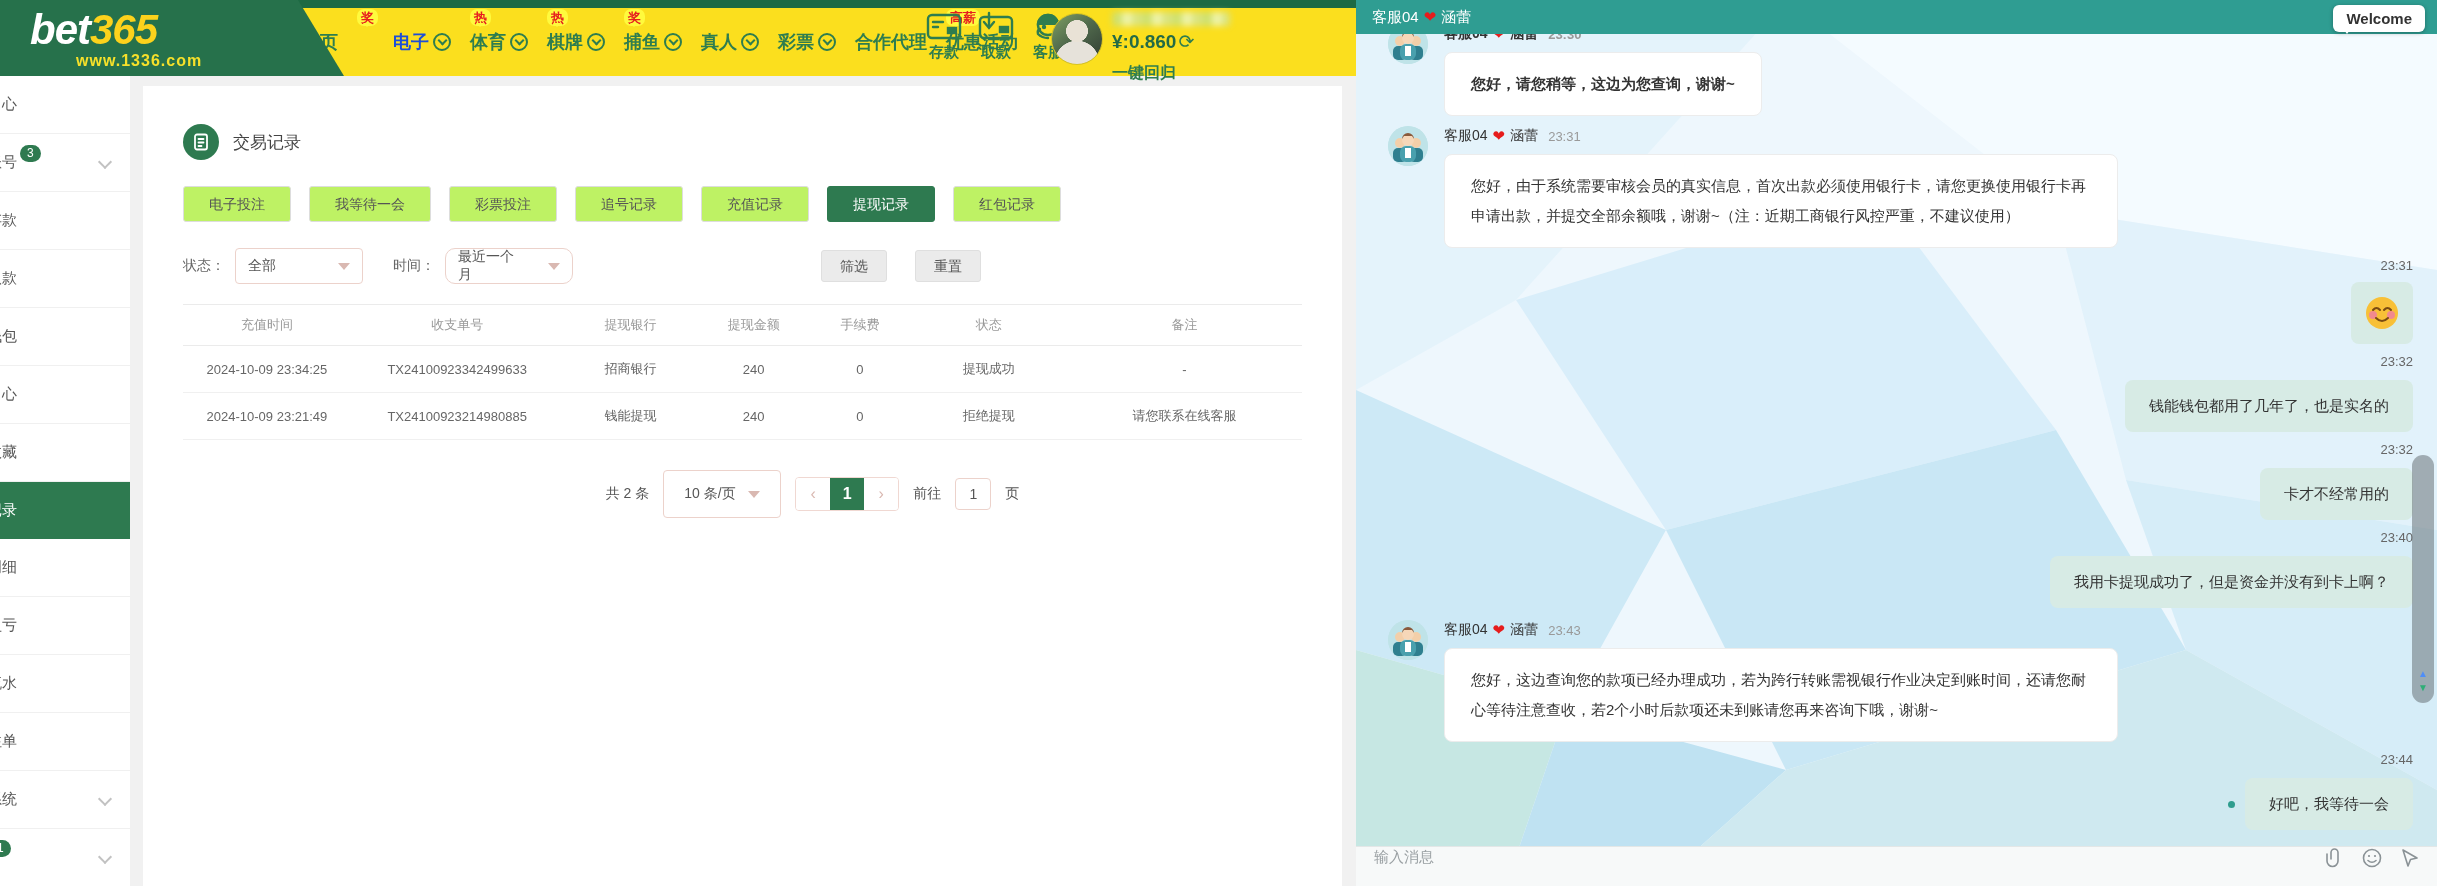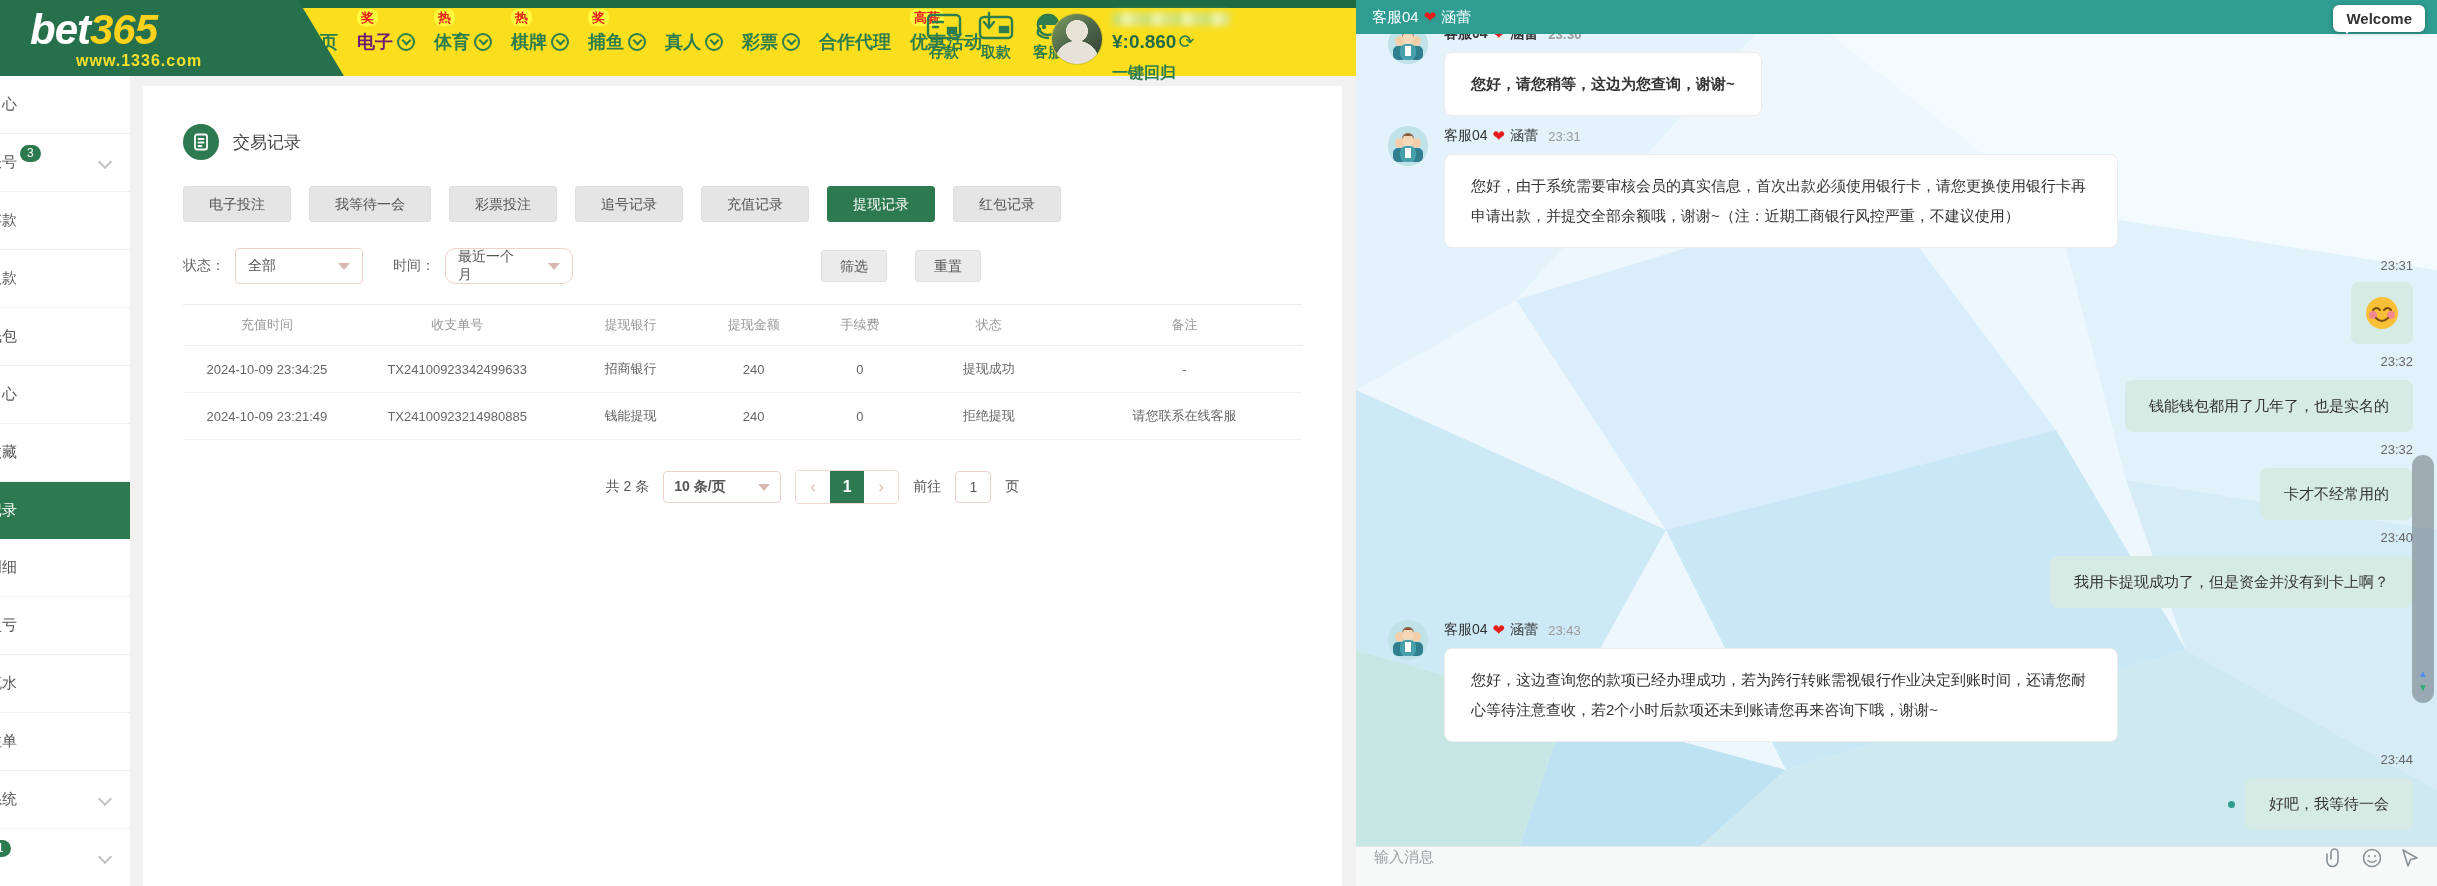--- a/index.html
+++ b/index.html
@@ -12,21 +12,21 @@
   .logo{position:absolute;left:0;top:0;width:344px;height:76px;background:#26714b;
         clip-path:polygon(0 0,298px 0,344px 76px,0 76px);box-sizing:border-box;
         padding:9px 0 0 30px;z-index:2;}
   .logo .l1{font-size:42px;font-weight:bold;line-height:42px;letter-spacing:-1px;font-style:italic;}
   .logo .bet{color:#ffffff;}
   .logo .n365{color:#fcd21c;}
   .logo .url{color:#f6e02a;font-size:16px;font-weight:bold;margin:1px 0 0 46px;letter-spacing:1px;}
   .nav{position:absolute;left:302px;top:8px;height:68px;display:flex;align-items:center;gap:19px;}
   .nav-item{position:relative;display:flex;align-items:center;font-size:18px;font-weight:bold;color:#2e7d4f;cursor:pointer;}
   .nav-item .lbl{white-space:nowrap;}
-  .nav-item.hot .lbl{color:#701a75;}
+  .nav-item.hot .lbl{color:#1d4ed8;margin-left:36px;}
   .navdrop{width:14px;height:14px;border:2px solid #2e7d4f;border-radius:50%;margin-left:4px;
            display:inline-flex;align-items:center;justify-content:center;}
   .navdrop i{width:5px;height:5px;border-right:2px solid #2e7d4f;border-bottom:2px solid #2e7d4f;
              transform:rotate(45deg);margin-top:-3px;}
   .navbadge{position:absolute;top:-21px;left:0;background:#fffa3d;color:#e61f1f;font-size:13px;
             font-weight:bold;padding:1px 4px;border-radius:7px;line-height:15px;white-space:nowrap;}
   .navbadge::after{content:'';position:absolute;left:6px;bottom:-5px;border:4px solid transparent;border-top-color:#fffa3d;}
   .quick{position:absolute;left:922px;top:11px;display:flex;gap:8px;}
   .qa{display:flex;flex-direction:column;align-items:center;width:44px;cursor:pointer;}
   .qa svg{width:36px;height:32px;}
@@ -55,40 +55,40 @@
   .side-item.active{background:#2e7a50;border-bottom:none;}
   .side-item.active .side-label{color:#ffffff;}
   
   .card{position:absolute;left:143px;top:86px;width:1199px;bottom:0;background:#ffffff;
         box-sizing:border-box;padding:0 40px;z-index:1;}
   .cardtitle{display:flex;align-items:center;margin-top:38px;gap:14px;}
   .cticon{width:36px;height:36px;border-radius:50%;background:#2e7a50;display:flex;align-items:center;justify-content:center;}
   .ctlabel{font-size:17px;color:#444;}
   .tabs{display:flex;gap:18px;margin-top:26px;}
   .tab{height:36px;line-height:34px;padding:0 25px;border:1px solid #dddddd;border-radius:3px;
-       font-size:14px;color:#555;background:#e5e5e5;box-sizing:border-box;cursor:pointer;white-space:nowrap;}
+       font-size:14px;color:#555;background:#bef264;box-sizing:border-box;cursor:pointer;white-space:nowrap;}
   .tab.active{background:#2e7a50;border-color:#2e7a50;color:#fff;}
   .filters{display:flex;align-items:center;margin-top:26px;font-size:14px;color:#666;}
   .sel{display:flex;align-items:center;justify-content:space-between;height:36px;border:1px solid #ecd2cb;
        border-radius:4px;padding:0 12px;color:#555;box-sizing:border-box;margin-left:10px;cursor:pointer;background:#fff;gap:32px;}
   .sel.w1{width:128px;} .sel.w2{width:128px;border-radius:10px;}
   .caret{width:0;height:0;border:6px solid transparent;border-top:7px solid #d9b8b1;margin-top:6px;}
   .fbtn{height:32px;line-height:30px;padding:0 18px;background:#ebebeb;border:1px solid #dfdfdf;border-radius:3px;
         font-size:14px;color:#555;box-sizing:border-box;cursor:pointer;}
   .fspacer{width:248px;}
   .flabel2{margin-left:30px;}
   .fbtn+.fbtn{margin-left:28px;}
   table.rec{width:100%;border-collapse:collapse;margin-top:20px;font-size:13px;}
   table.rec th{font-weight:normal;color:#999;height:38px;border-top:1px solid #ebebeb;border-bottom:1px solid #ebebeb;text-align:center;}
   table.rec td{color:#666;height:44px;text-align:center;border-bottom:1px solid #f0f0f0;}
   .st-ok{color:#3fbc69;} .st-no{color:#e6544a;}
   .pagerow{display:flex;align-items:center;justify-content:center;transform:translateX(70px);
            gap:14px;margin-top:30px;font-size:14px;color:#555;}
-  .psel{display:flex;align-items:center;justify-content:space-between;width:118px;height:32px;
-        border:1px solid #ecd2cb;border-radius:4px;padding:0 10px;box-sizing:border-box;color:#555;cursor:pointer;background:#fff;font-weight:bold;}
+  .psel{display:flex;align-items:center;justify-content:space-between;width:118px;height:48px;
+        border:1px solid #ecd2cb;border-radius:4px;padding:0 20px;box-sizing:border-box;color:#555;cursor:pointer;background:#fff;}
   .pgroup{display:flex;border:1px solid #f0d8d2;border-radius:4px;overflow:hidden;}
   .pbtn{width:34px;height:32px;display:flex;align-items:center;justify-content:center;color:#d9b8b1;
         font-size:16px;cursor:pointer;background:#fff;}
   .pbtn.cur{background:#2e7a50;color:#fff;font-weight:bold;cursor:default;}
   .goto{width:36px;height:32px;border:1px solid #ecd2cb;border-radius:4px;text-align:center;font-size:14px;
         color:#555;box-sizing:border-box;outline:none;}
   
   .chat{position:absolute;left:1356px;top:0;width:1081px;height:886px;background:#e8f4fb;overflow:hidden;}
   .poly{position:absolute;inset:0;}
   .chead{position:absolute;top:0;left:0;right:0;height:34px;background:#2f9d92;z-index:5;

